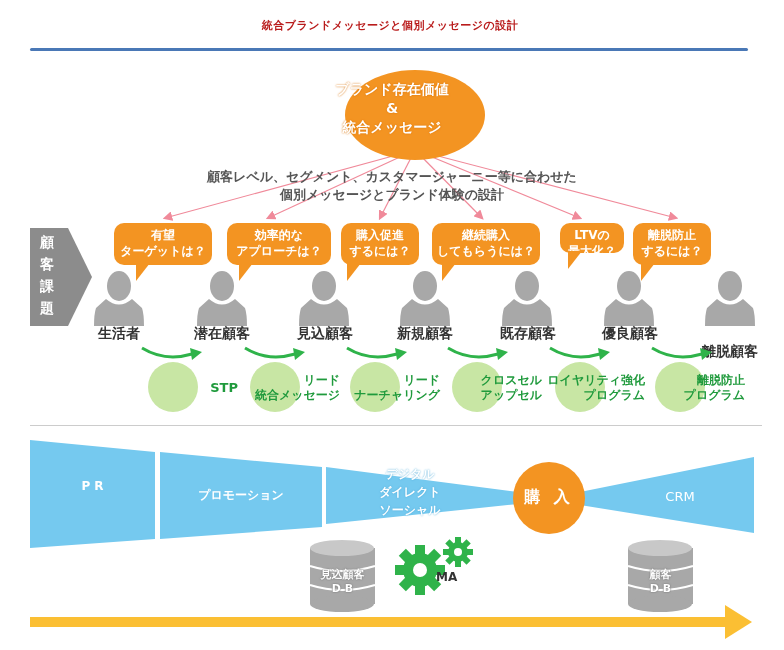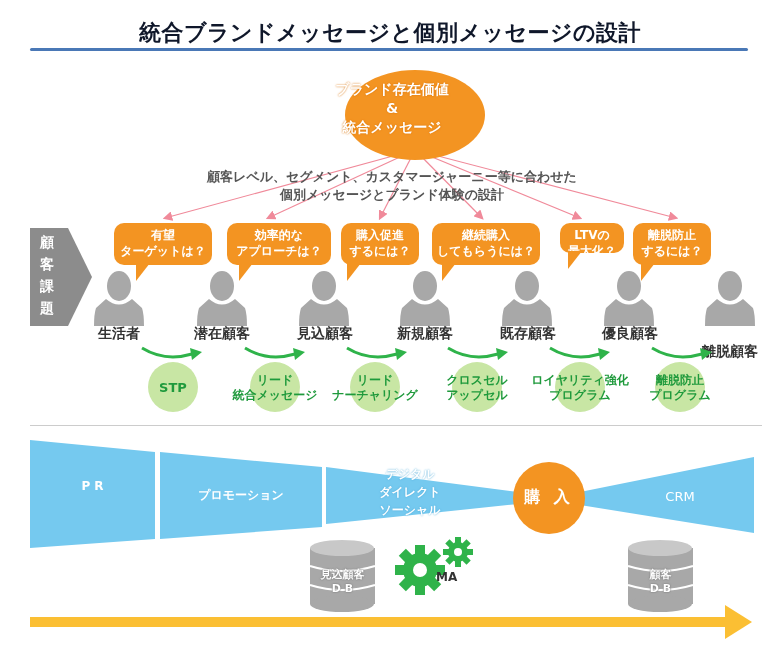--- a/index.html
+++ b/index.html
@@ -1,32 +1,32 @@
 <!DOCTYPE html>
 <html><head>
 <meta charset="utf-8">
 <style>
   html,body{margin:0;padding:0;background:#fff;}
   body{width:784px;height:650px;position:relative;overflow:hidden;font-family:"DejaVu Sans","Liberation Sans",sans-serif;}
   .abs{position:absolute;}
-  #title{left:0;width:780px;top:18px;text-align:center;color:#0f172a;font-weight:bold;font-size:22px;letter-spacing:0.5px;}
+  #title{left:0;width:780px;top:18px;text-align:center;color:#b91c1c;font-weight:bold;font-size:11px;letter-spacing:0.5px;}
   #title-rule{left:30px;top:48px;width:718px;height:3px;background:#4a78b6;border-radius:2px;}
   #core{left:345px;top:70px;width:140px;height:90px;border-radius:50%;background:#f39422;}
   .core-text{position:absolute;left:0;width:784px;text-align:center;color:#fff;font-weight:bold;font-size:14px;text-shadow:0 0 2px #d86f00;}
   #sub1,#sub2{left:0;width:784px;text-align:center;color:#555;font-weight:bold;font-size:13px;}
   #sub1{top:168px;} #sub2{top:186px;}
   svg.lines{position:absolute;left:0;top:0;}
   .bubble{position:absolute;background:#f39422;color:#fff;border-radius:10px;font-weight:bold;font-size:12px;text-align:center;line-height:16px;padding:4px 4px;box-sizing:border-box;}
   .bubble .tail{position:absolute;width:0;height:0;border-left:0 solid transparent;border-right:14px solid transparent;border-top:18px solid #f39422;bottom:-16px;}
   #side-tag{left:30px;top:228px;width:62px;height:98px;}
   .side-char{position:absolute;left:34px;width:30px;text-align:center;color:#fff;font-weight:bold;font-size:14px;}
   .person{position:absolute;width:50px;height:58px;}
   .person-label{position:absolute;width:90px;text-align:center;font-weight:bold;font-size:14px;color:#333;}
   .tactic{position:absolute;width:50px;height:50px;border-radius:50%;background:#c8e6a4;}
-  .tactic-text{position:absolute;width:130px;text-align:center;color:#1f9a3c;font-weight:bold;font-size:12px;line-height:15px;}
+  .tactic-text{position:absolute;width:130px;text-align:right;color:#1f9a3c;font-weight:bold;font-size:12px;line-height:15px;}
   #divider{left:30px;top:425px;width:732px;height:1px;background:#ccc;}
   .funnel-text{position:absolute;color:#fff;font-size:12px;text-align:center;font-weight:bold;}
   #buy{left:513px;top:462px;width:72px;height:72px;border-radius:50%;background:#f39422;}
   #buy-text{left:513px;width:72px;top:487px;text-align:center;color:#fff;font-weight:bold;font-size:16px;letter-spacing:4px;}
   .db-text{position:absolute;text-align:center;color:#fff;font-weight:bold;font-size:11px;line-height:14px;text-shadow:0 0 2px #777,0 0 1px #777;}
   #ma-label{left:436px;top:570px;font-size:12px;color:#333;font-weight:bold;}
 </style>
 </head>
 <body>
 

